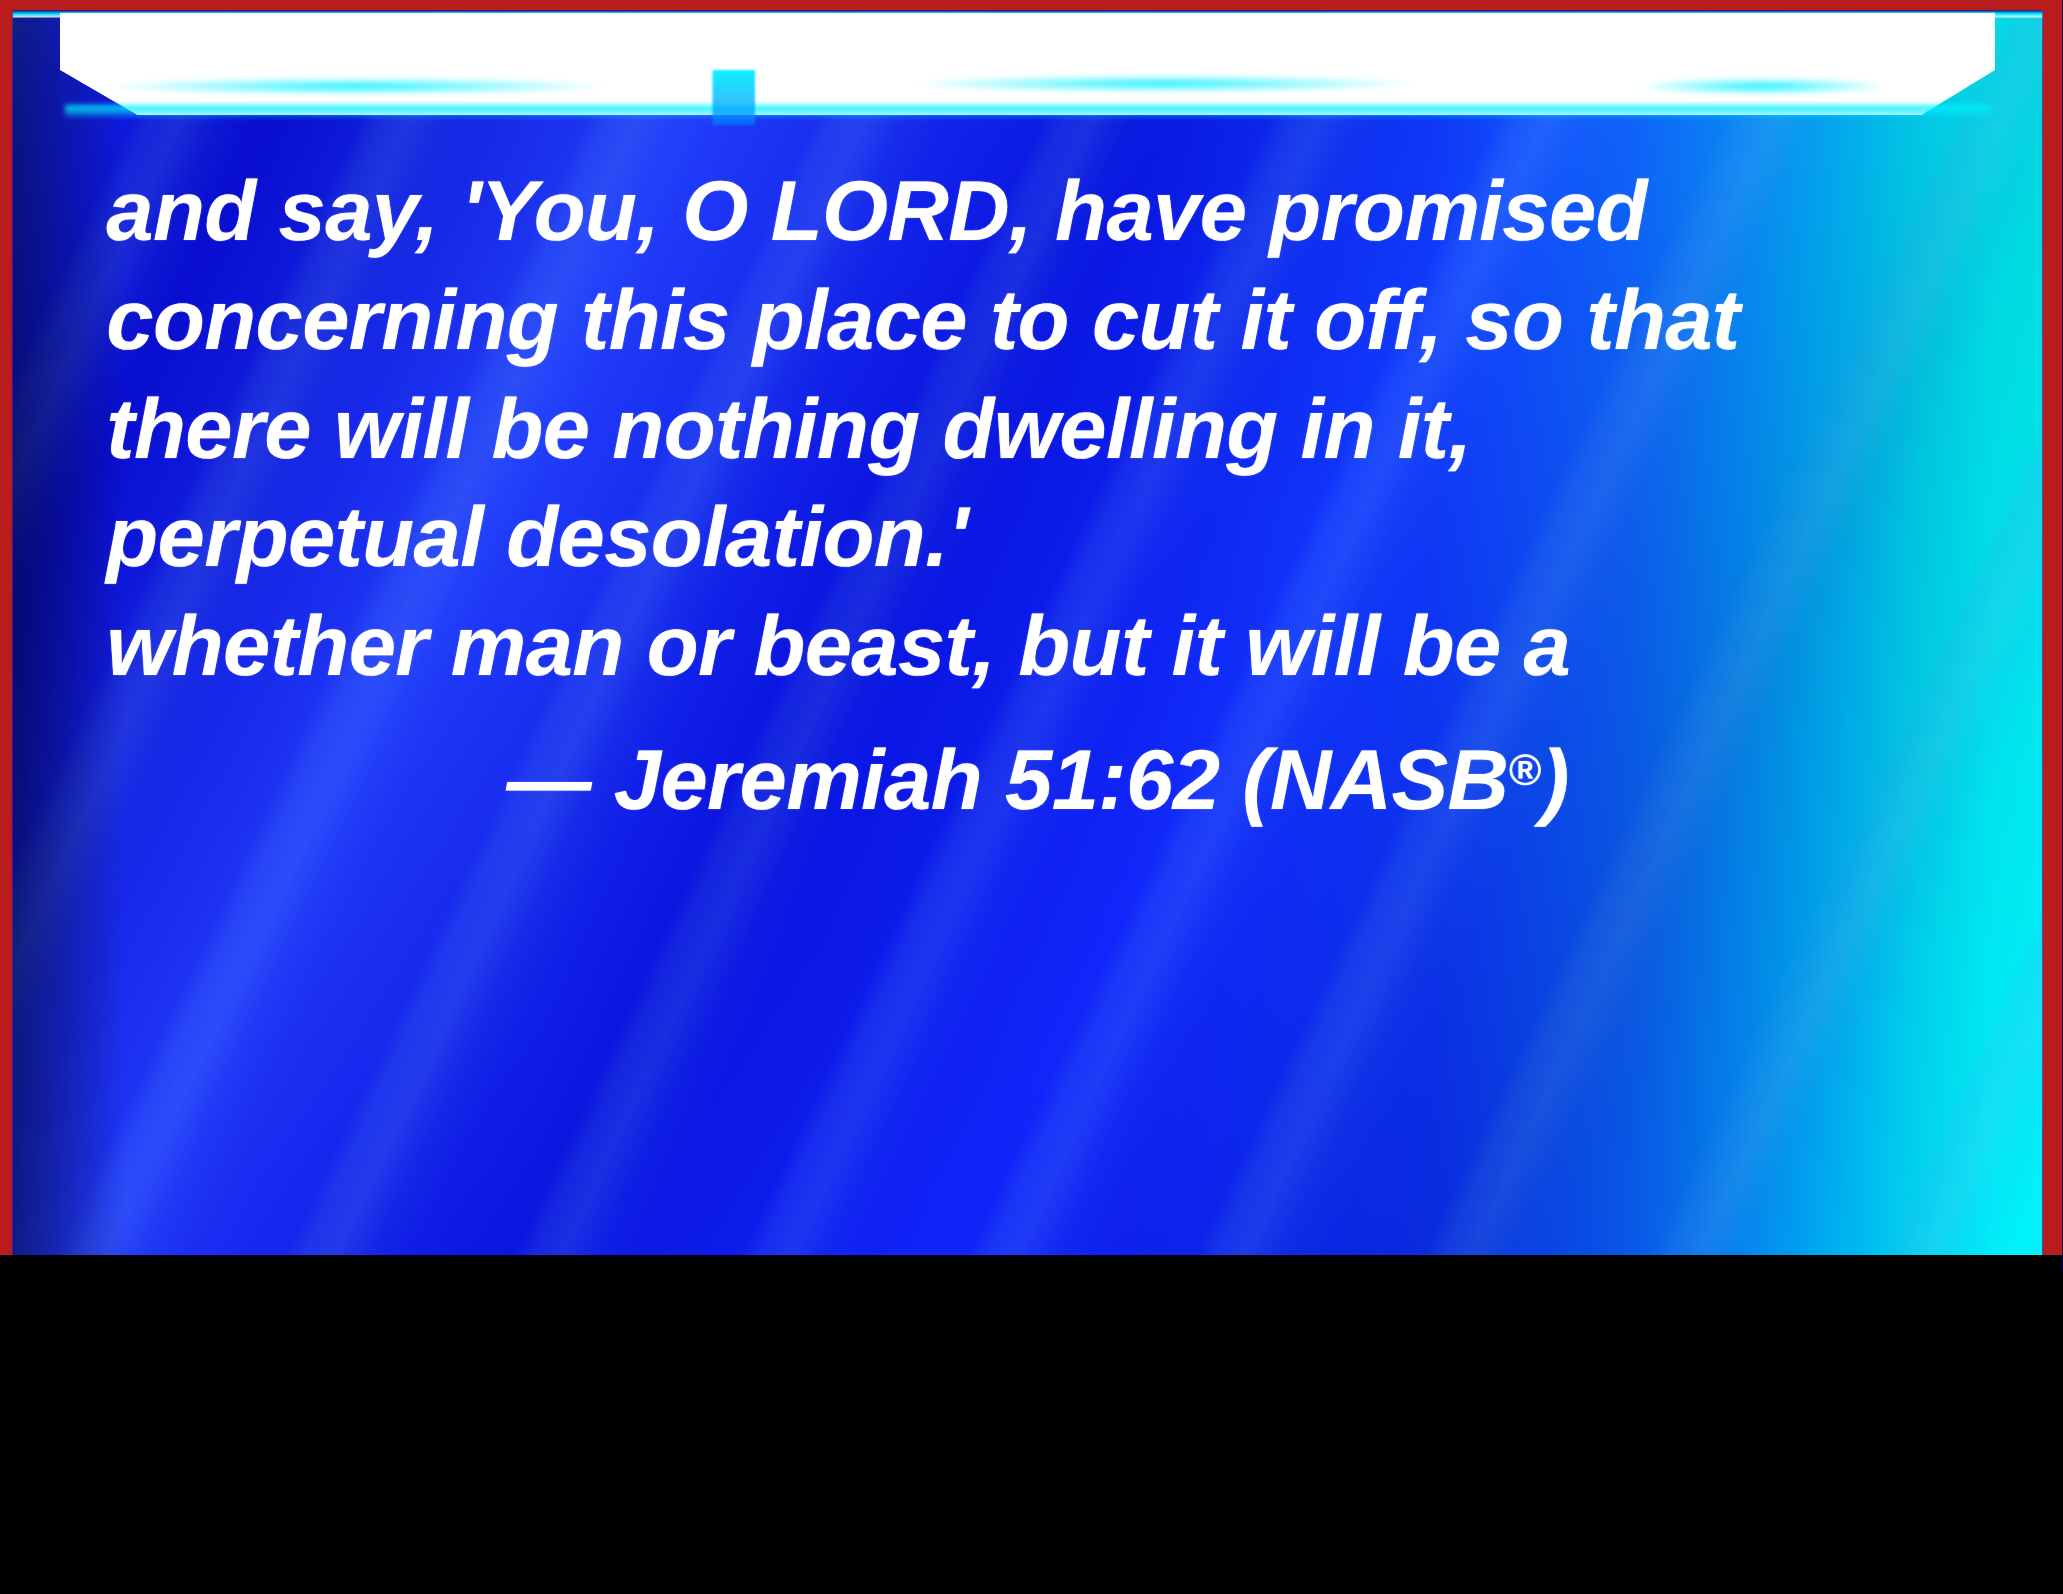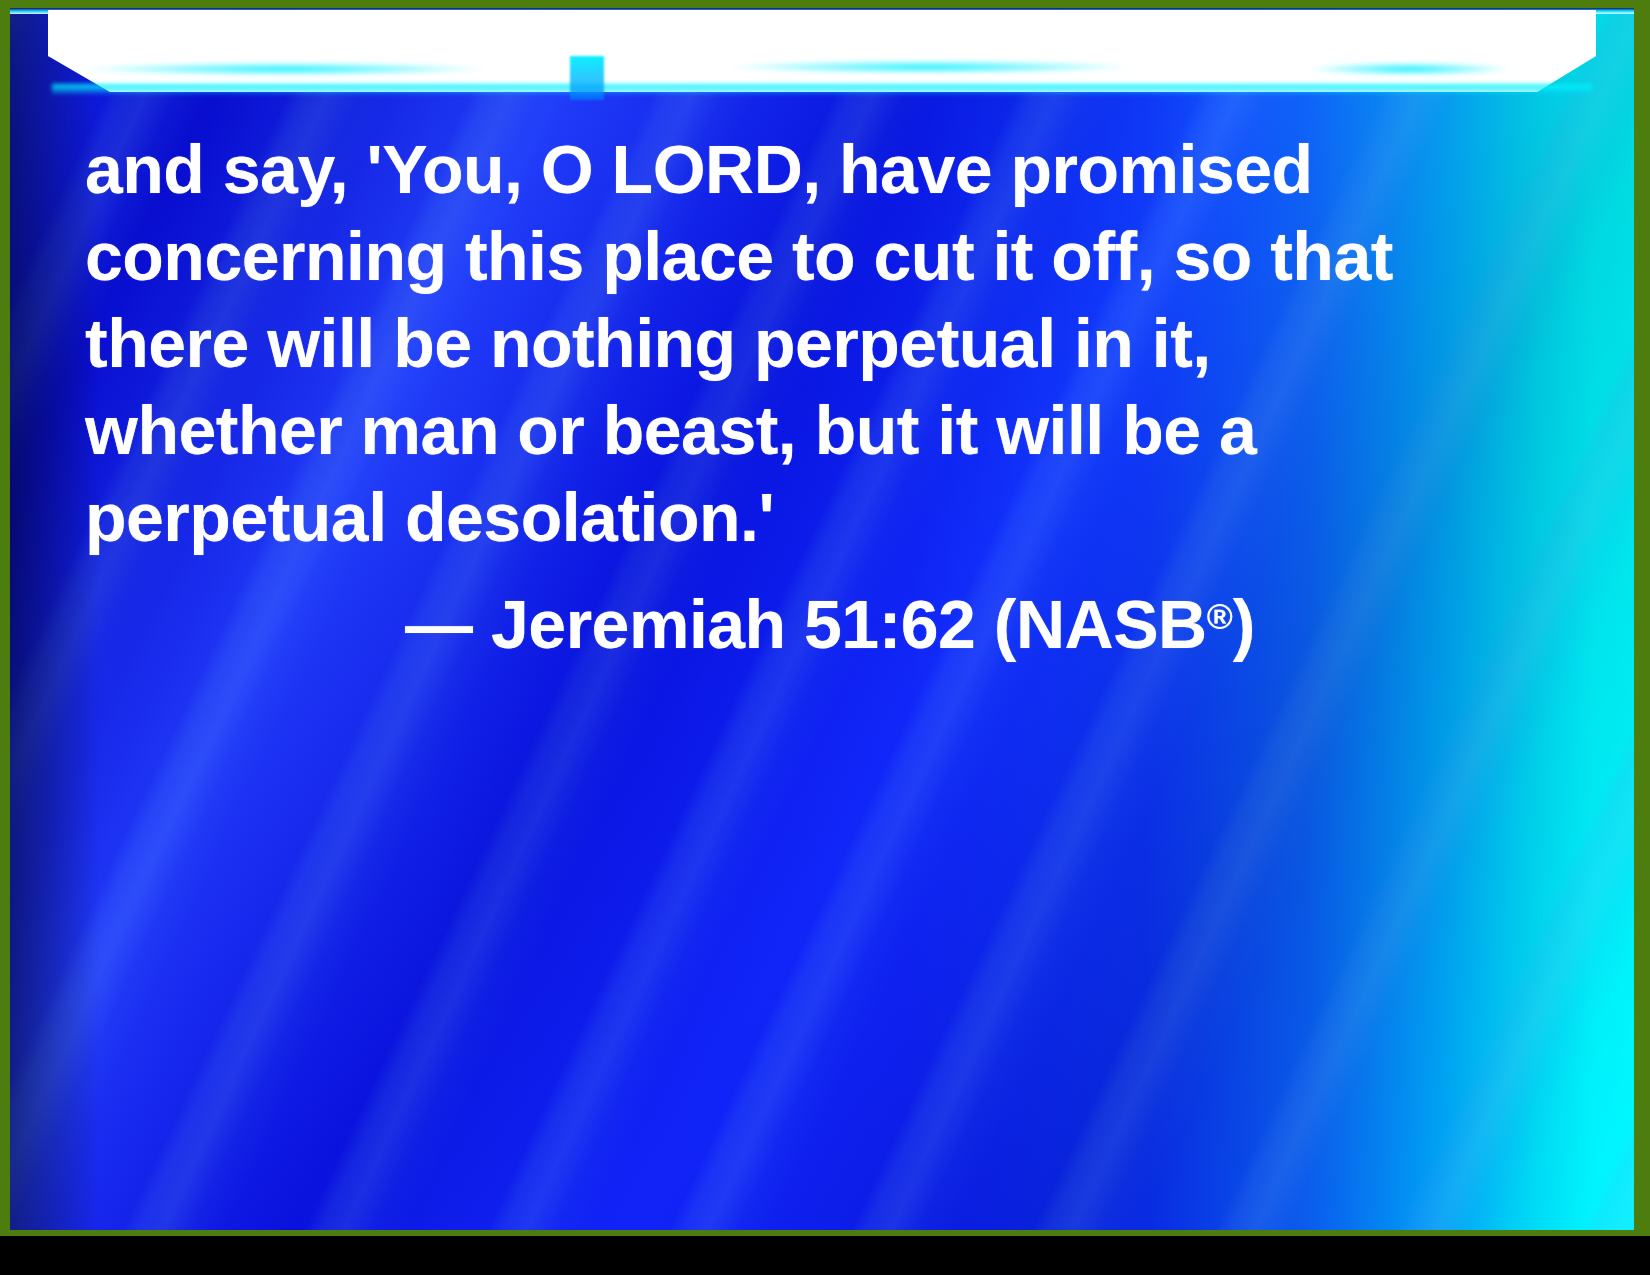--- a/index.html
+++ b/index.html
@@ -12,23 +12,24 @@
     width: 1650px;
     height: 1275px;
     overflow: hidden;
     font-family: "Liberation Sans", "DejaVu Sans", sans-serif;
   }
 
   
   #slide {
     position: relative;
     width: 1650px;
-    height: 1236px;
-    background: #4d7c0f;
+    height: 1004px;
+    background: #b91c1c;
     overflow: hidden;
+    font-style: italic;
   }
 
   
   #artboard {
     position: absolute;
     left: 10px;
     top: 8px;
     width: 1624px;
     height: 1222px;
     overflow: hidden;
@@ -203,21 +204,21 @@
       <div class="slab-cyan-edge"></div>
       <div class="wisp w1"></div>
       <div class="wisp w2"></div>
       <div class="wisp w3"></div>
       <div class="notch"></div>
     </div>
 
     <div id="verse-block">
       <div class="verse-line">and say, 'You, O LORD, have promised</div>
       <div class="verse-line">concerning this place to cut it off, so that</div>
-      <div class="verse-line">there will be nothing perpetual in it,</div>
+      <div class="verse-line">there will be nothing dwelling in it,</div>
+      <div class="verse-line">perpetual desolation.'</div>
       <div class="verse-line">whether man or beast, but it will be a</div>
-      <div class="verse-line">perpetual desolation.'</div>
 
       <div class="attribution-line"><span>— Jeremiah 51:62 (NASB</span><span class="reg">®</span><span>)</span></div>
     </div>
 
   </div>
 </div>
 
 </body></html>

